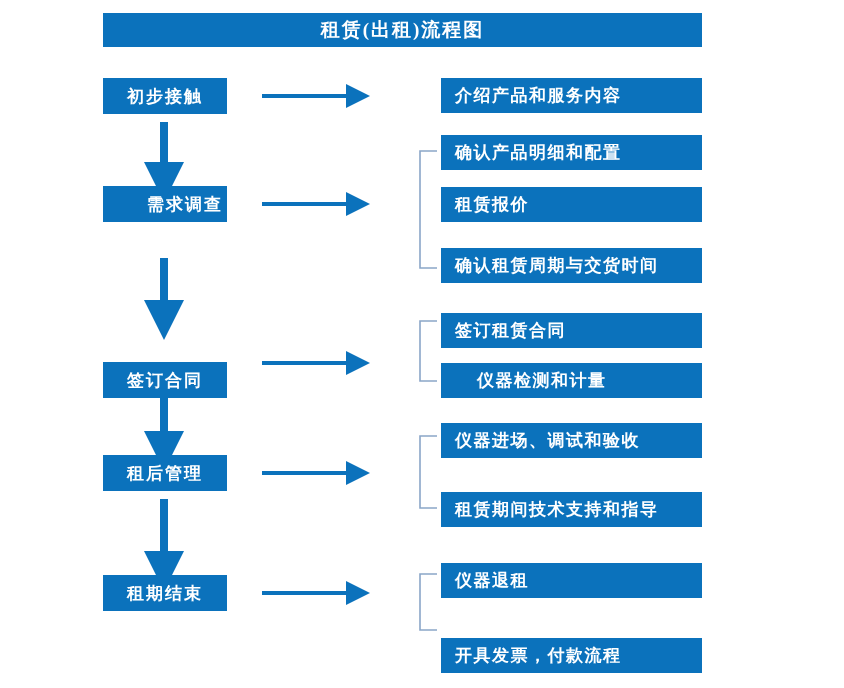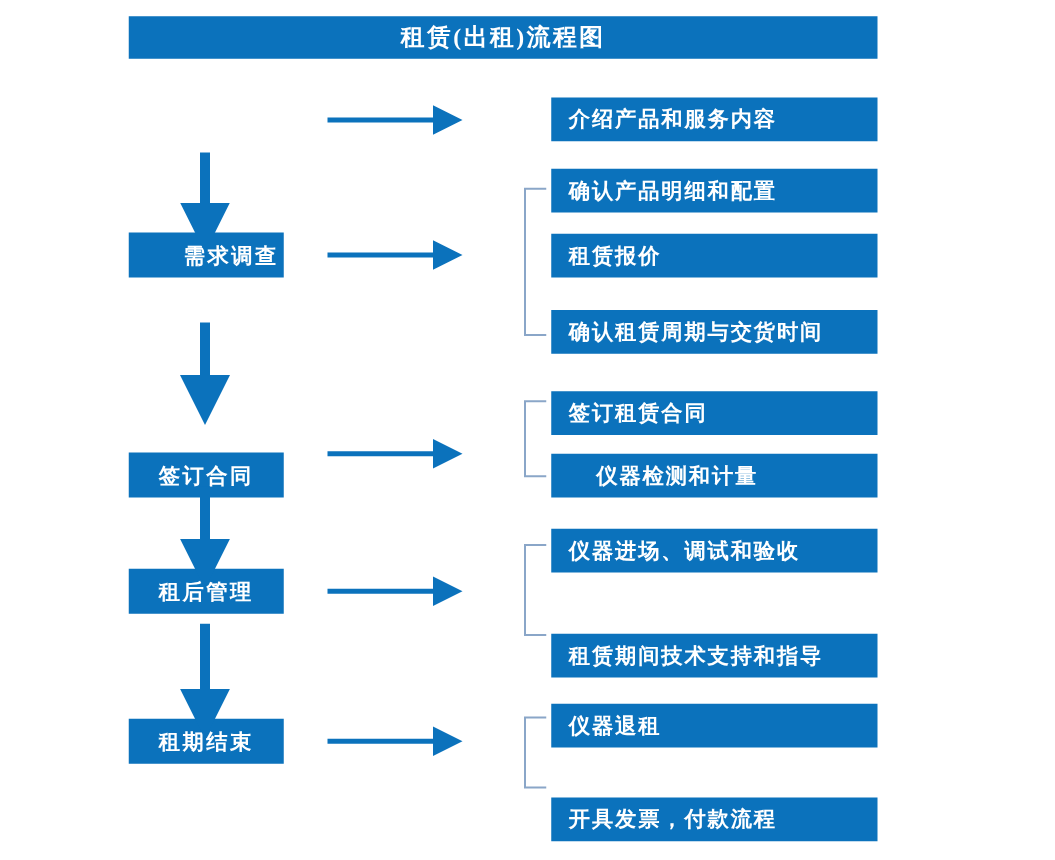--- a/index.html
+++ b/index.html
@@ -46,33 +46,34 @@
   
   #arrow-layer{position:absolute;left:0;top:0;width:844px;height:688px;pointer-events:none;}
 </style>
 </head>
 <body>
 
 <div id="flow-canvas">
 
   <div class="box title-bar">租赁(出租)流程图</div>
 
+  <div class="box stage-box" style="top:78px;">初步接触</div>
   <div class="box stage-box" style="top:186px;padding-left:40px;">需求调查</div>
   <div class="box stage-box" style="top:362px;">签订合同</div>
   <div class="box stage-box" style="top:455px;">租后管理</div>
   <div class="box stage-box" style="top:575px;">租期结束</div>
 
   <div class="box detail-box" style="top:78px;">介绍产品和服务内容</div>
   <div class="box detail-box" style="top:135px;">确认产品明细和配置</div>
   <div class="box detail-box" style="top:187px;">租赁报价</div>
   <div class="box detail-box" style="top:313px;">签订租赁合同</div>
   <div class="box detail-box" style="top:248px;">确认租赁周期与交货时间</div>
   <div class="box detail-box" style="top:363px;padding-left:36px;">仪器检测和计量</div>
   <div class="box detail-box" style="top:423px;">仪器进场、调试和验收</div>
-  <div class="box detail-box" style="top:507px;text-align:center;">租赁期间技术支持和指导</div>
+  <div class="box detail-box" style="top:492px;text-align:center;">租赁期间技术支持和指导</div>
   <div class="box detail-box" style="top:563px;">仪器退租</div>
   <div class="box detail-box" style="top:638px;">开具发票，付款流程</div>
 
   <svg id="arrow-layer" viewBox="0 0 844 688" xmlns="http://www.w3.org/2000/svg">
     <defs>
       <marker id="ah-right" markerWidth="7" markerHeight="7" refX="1.5" refY="3" orient="auto" markerUnits="strokeWidth">
         <path d="M0,0 L6,3 L0,6 z" fill="#0b72bc"></path>
       </marker>
       <marker id="ah-down" markerWidth="5" markerHeight="5" refX="1.5" refY="2.5" orient="auto" markerUnits="strokeWidth">
         <path d="M0,0 L5,2.5 L0,5 z" fill="#0b72bc"></path>

